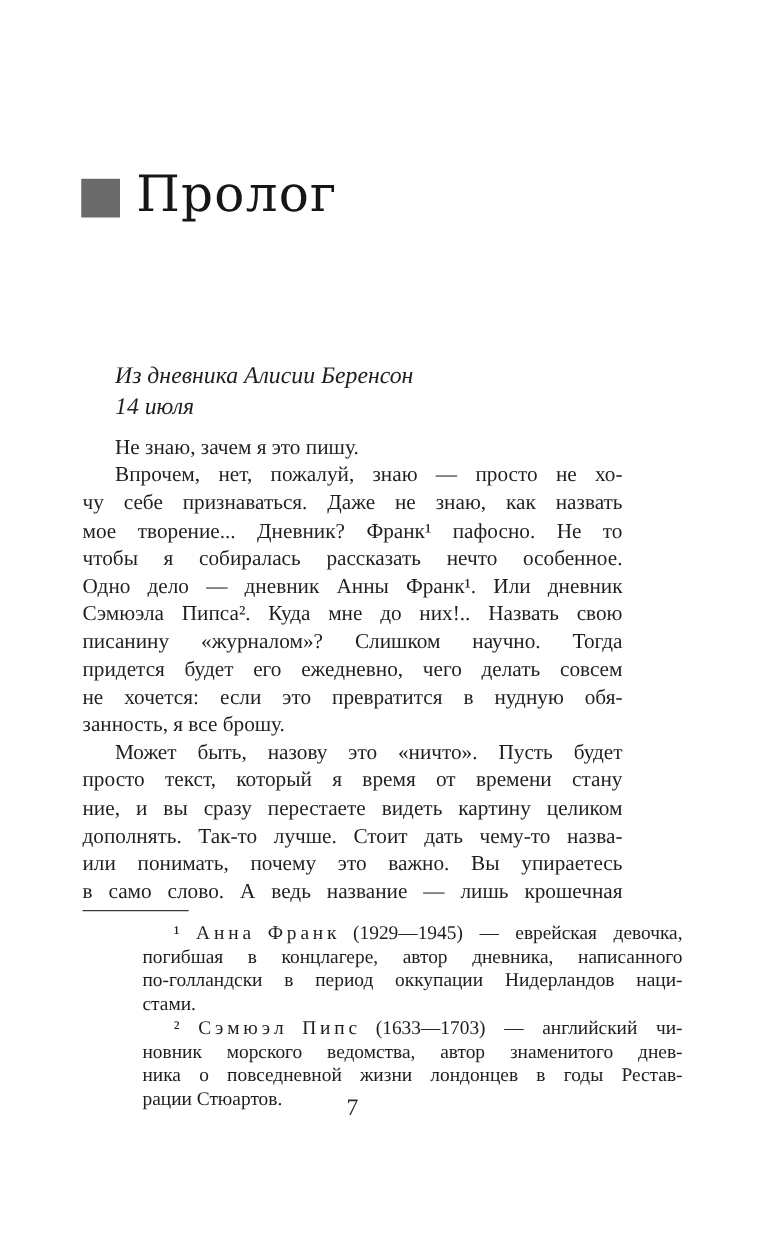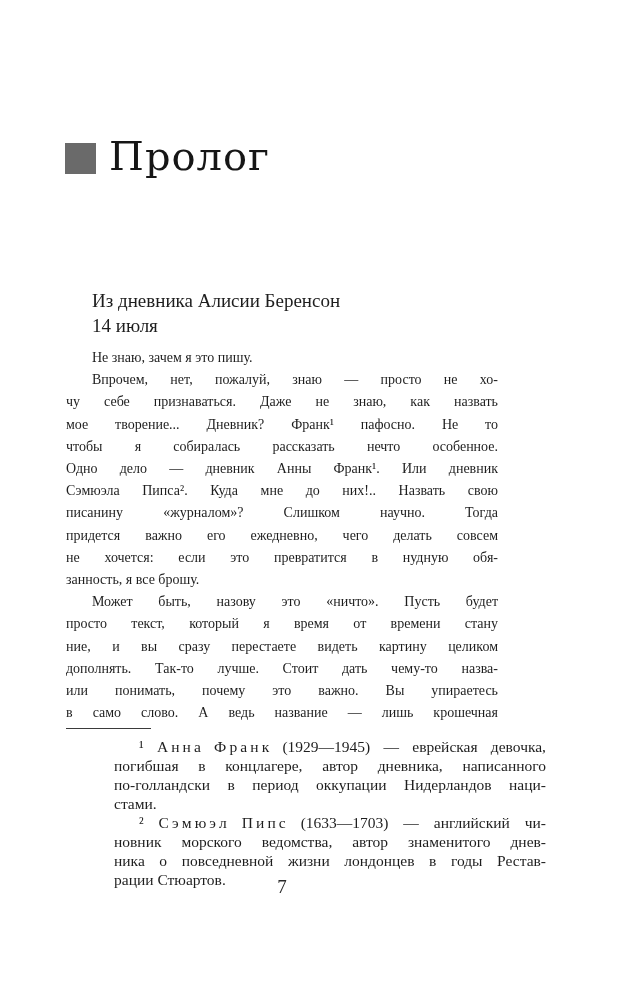--- a/index.html
+++ b/index.html
@@ -39,30 +39,31 @@
     font-weight: normal;
     font-size: 40px;
     line-height: 48px;
     color: #161616;
     letter-spacing: 1px;
   }
   .diary-header {
     position: absolute;
     left: 92px;
     top: 288px;
+    font-style: italic;
     font-size: 19px;
     line-height: 25px;
     color: #1e1e1e;
   }
   .body-text {
     position: absolute;
     left: 66px;
     top: 347px;
     width: 432px;
-    font-size: 14px;
+    font-size: 17px;
     line-height: 22.2px;
   }
   .para { margin: 0; }
   .tline {
     text-align: justify;
     text-align-last: justify;
     white-space: normal;
   }
   .tline.end { text-align-last: left; }
   .tline.first { text-indent: 26px; }
@@ -114,21 +115,21 @@
         <div class="tline first end">Не знаю, зачем я это пишу.</div>
       </div>
       <div class="para">
         <div class="tline first">Впрочем, нет, пожалуй, знаю — просто не хо-</div>
         <div class="tline">чу себе признаваться. Даже не знаю, как назвать</div>
         <div class="tline">мое творение... Дневник? Франк¹ пафосно. Не то</div>
         <div class="tline">чтобы я собиралась рассказать нечто особенное.</div>
         <div class="tline">Одно дело — дневник Анны Франк¹. Или дневник</div>
         <div class="tline">Сэмюэла Пипса². Куда мне до них!.. Назвать свою</div>
         <div class="tline">писанину «журналом»? Слишком научно. Тогда</div>
-        <div class="tline">придется важно его ежедневно, чего делать совсем</div>
+        <div class="tline">придется будет его ежедневно, чего делать совсем</div>
         <div class="tline">не хочется: если это превратится в нудную обя-</div>
         <div class="tline end">занность, я все брошу.</div>
       </div>
       <div class="para">
         <div class="tline first">Может быть, назову это «ничто». Пусть будет</div>
         <div class="tline">просто текст, который я время от времени стану</div>
         <div class="tline">ние, и вы сразу перестаете видеть картину целиком</div>
         <div class="tline">дополнять. Так-то лучше. Стоит дать чему-то назва-</div>
         <div class="tline">или понимать, почему это важно. Вы упираетесь</div>
         <div class="tline">в само слово. А ведь название — лишь крошечная</div>

